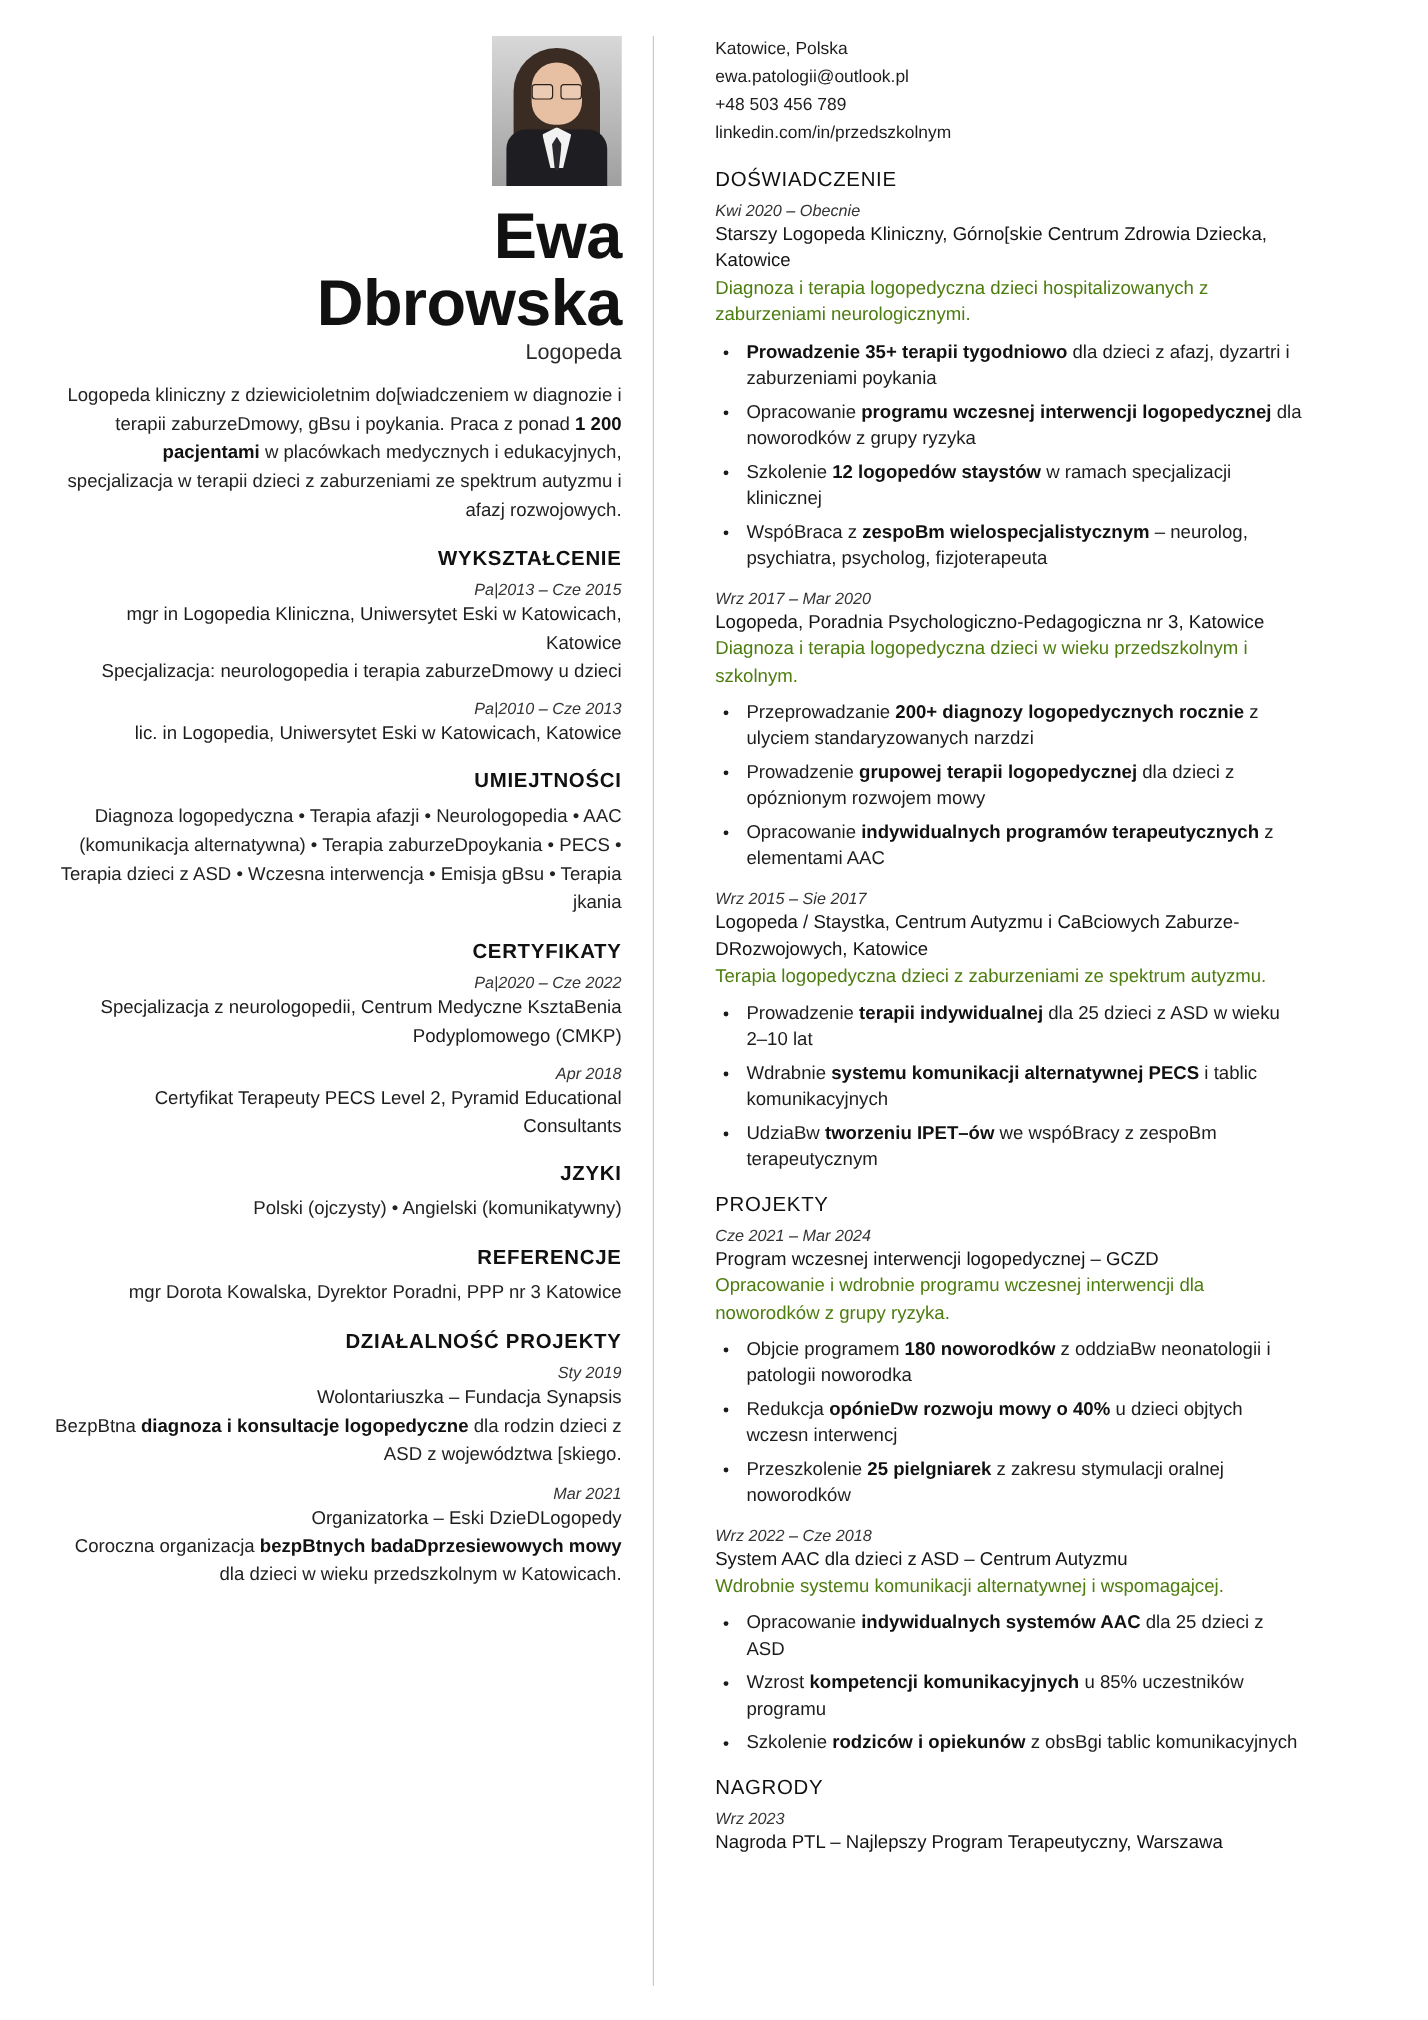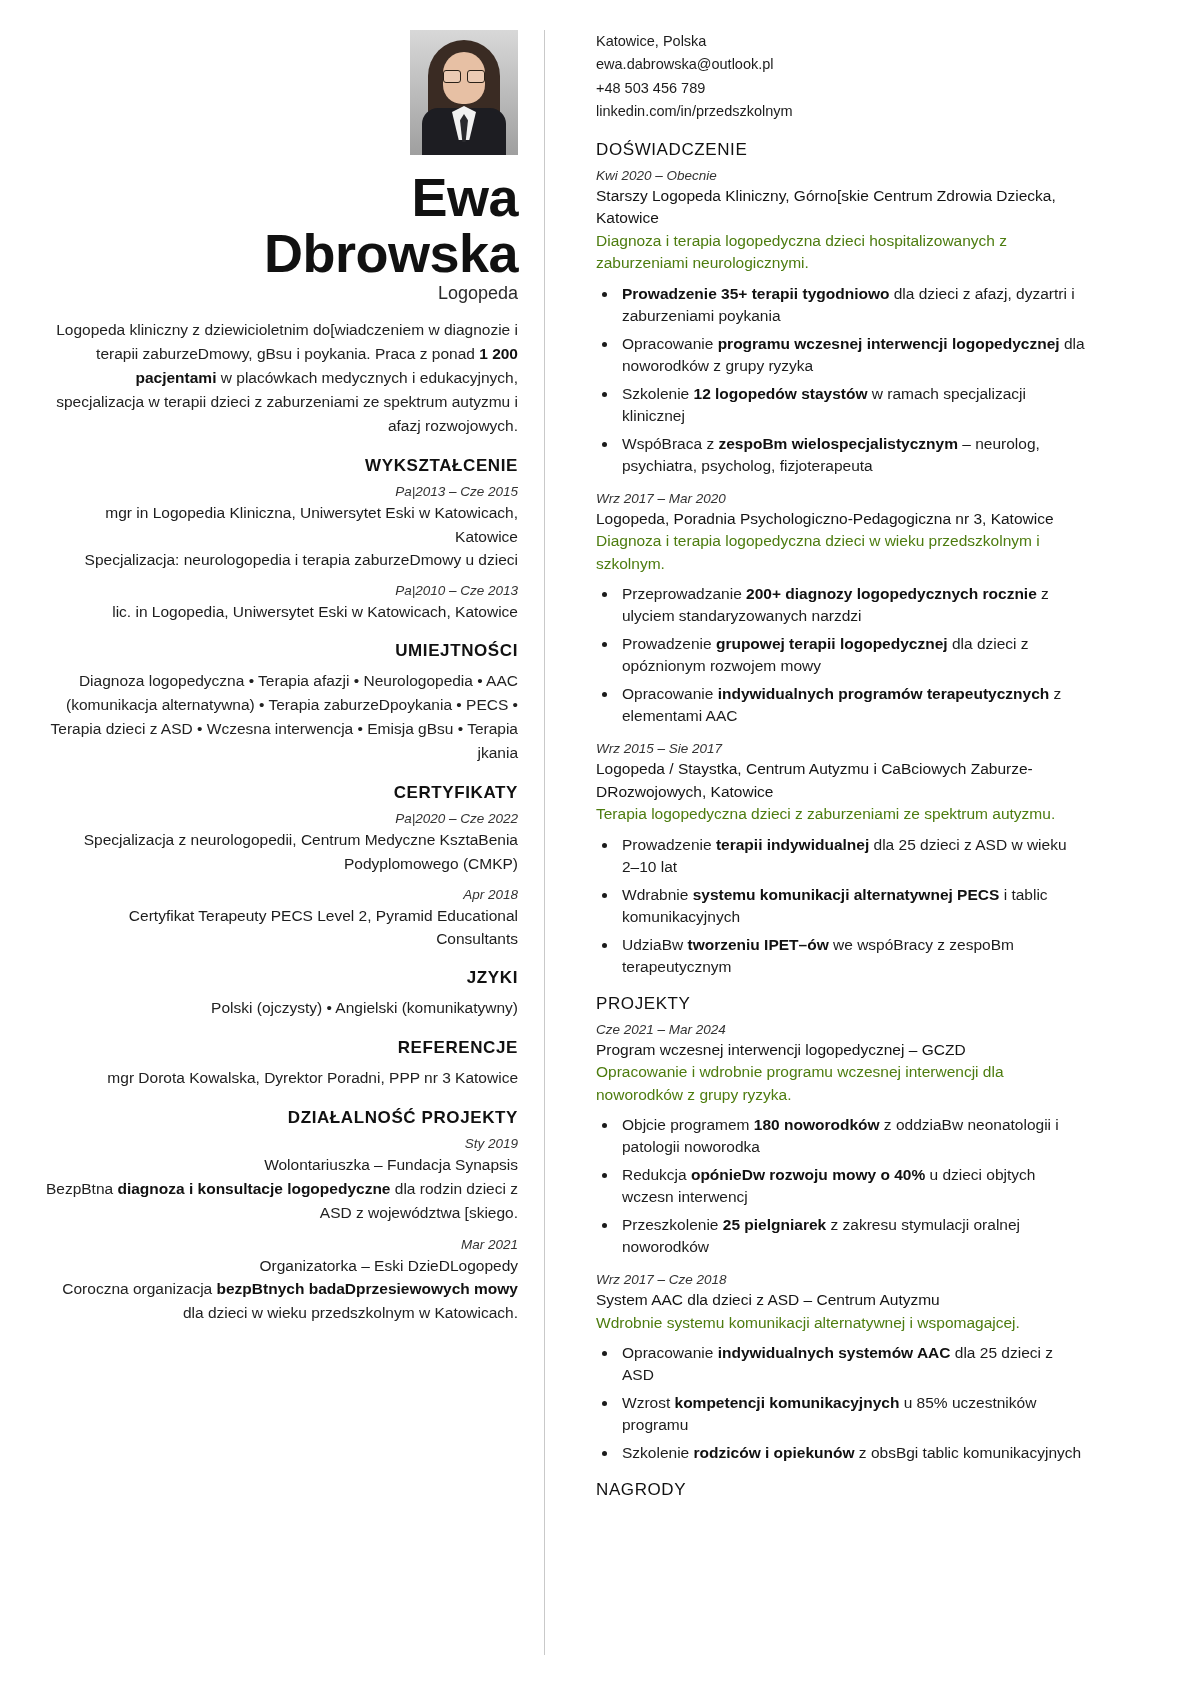--- a/index.html
+++ b/index.html
@@ -277,21 +277,21 @@
       <div class="l-date">Mar 2021</div>
       <div class="l-line">Organizatorka – Eski DzieDLogopedy</div>
       <div class="l-text">Coroczna organizacja <b>bezpBtnych badaDprzesiewowych mowy</b> dla dzieci w wieku przedszkolnym w Katowicach.</div>
     </div>
 
   </div>
 
   <div class="right-col">
 
     <div class="contact-line">Katowice, Polska</div>
-    <div class="contact-line">ewa.dabrowska@outlook.pl</div>
+    <div class="contact-line">ewa.patologii@outlook.pl</div>
     <div class="contact-line">+48 503 456 789</div>
     <div class="contact-line">linkedin.com/in/przedszkolnym</div>
 
     <div class="r-section-title">DOŚWIADCZENIE</div>
 
     <div class="r-block">
       <div class="r-date">Kwi 2020 – Obecnie</div>
       <div class="r-head">Starszy Logopeda Kliniczny, Górno[skie Centrum Zdrowia Dziecka, Katowice</div>
       <div class="r-desc">Diagnoza i terapia logopedyczna dzieci hospitalizowanych z zaburzeniami neurologicznymi.</div>
       <ul class="bullets">
@@ -331,26 +331,30 @@
       <div class="r-head">Program wczesnej interwencji logopedycznej – GCZD</div>
       <div class="r-desc">Opracowanie i wdrobnie programu wczesnej interwencji dla noworodków z grupy ryzyka.</div>
       <ul class="bullets">
         <li>Objcie programem <b>180 noworodków</b> z oddziaBw neonatologii i patologii noworodka</li>
         <li>Redukcja <b>opónieDw rozwoju mowy o 40%</b> u dzieci objtych wczesn interwencj</li>
         <li>Przeszkolenie <b>25 pielgniarek</b> z zakresu stymulacji oralnej noworodków</li>
       </ul>
     </div>
 
     <div class="r-block">
-      <div class="r-date">Wrz 2017 – Cze 2018</div>
+      <div class="r-date">Wrz 2022 – Cze 2018</div>
       <div class="r-head">System AAC dla dzieci z ASD – Centrum Autyzmu</div>
       <div class="r-desc">Wdrobnie systemu komunikacji alternatywnej i wspomagajcej.</div>
       <ul class="bullets">
         <li>Opracowanie <b>indywidualnych systemów AAC</b> dla 25 dzieci z ASD</li>
         <li>Wzrost <b>kompetencji komunikacyjnych</b> u 85% uczestników programu</li>
         <li>Szkolenie <b>rodziców i opiekunów</b> z obsBgi tablic komunikacyjnych</li>
       </ul>
     </div>
 
     <div class="r-section-title">NAGRODY</div>
+    <div class="r-block">
+      <div class="r-date">Wrz 2023</div>
+      <div class="r-head">Nagroda PTL – Najlepszy Program Terapeutyczny, Warszawa</div>
+    </div>
 
   </div>
 </div>
 
 </body></html>

